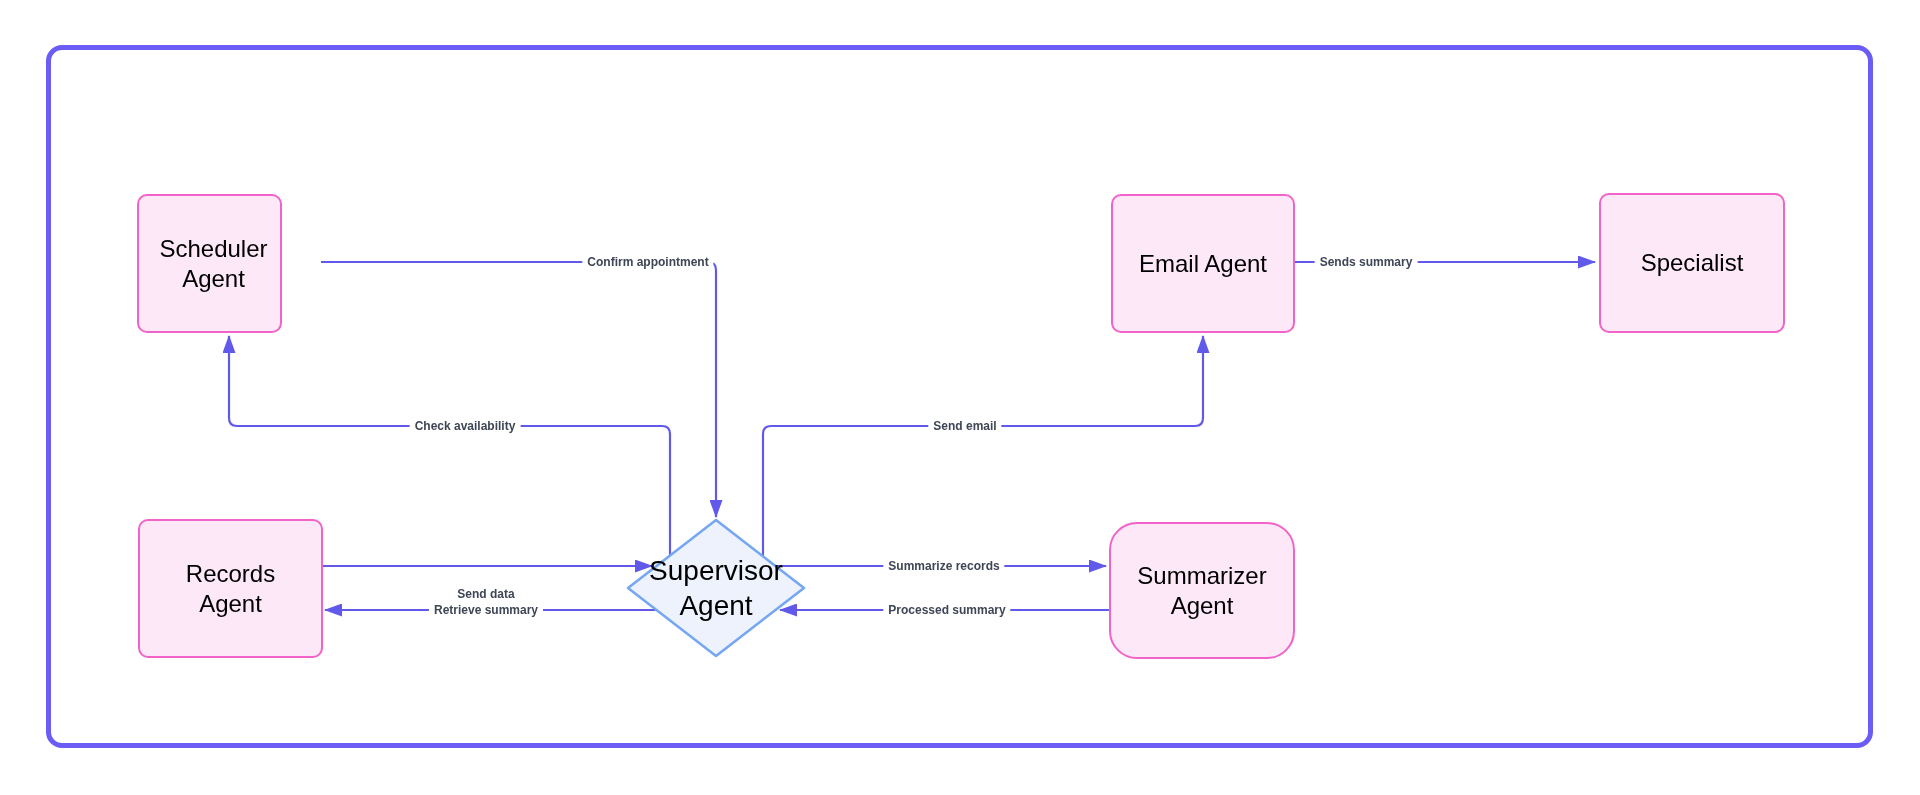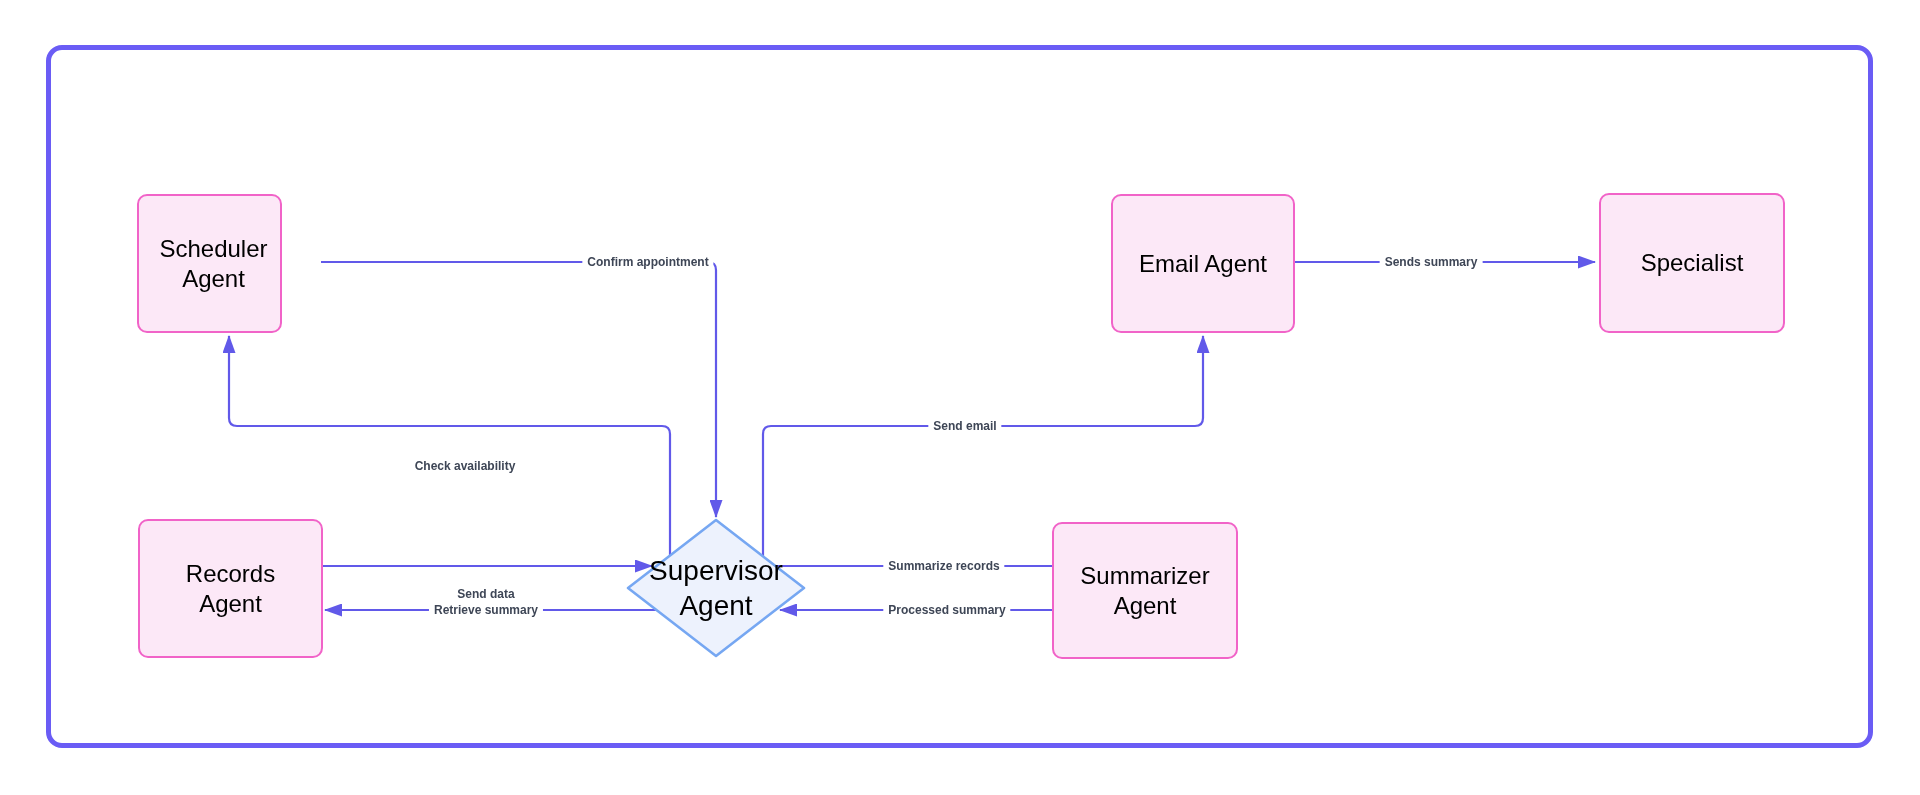--- a/index.html
+++ b/index.html
@@ -100,35 +100,35 @@
   <div class="node" style="left:137px; top:194px; width:145px; height:139px;padding-left:8px;">Scheduler
 Agent</div>
 
   <div class="node" style="left:138px; top:519px; width:185px; height:139px;text-align:center;">Records
 Agent</div>
 
   <div class="node" style="left:1111px; top:194px; width:184px; height:139px;">Email Agent</div>
 
   <div class="node" style="left:1599px; top:193px; width:186px; height:140px;">Specialist</div>
 
-  <div class="node" style="left:1052px; top:522px; width:186px; height:137px;">Summarizer
+  <div class="node" style="left:1109px; top:522px; width:186px; height:137px;border-radius:28px;">Summarizer
 Agent</div>
 
   <div class="diamond-label" style="left:716px; top:588px;">Supervisor
 Agent</div>
 
   <div class="edge-label" style="left:648px; top:262px;">Confirm appointment</div>
 
-  <div class="edge-label" style="left:465px; top:426px;margin-top:40px;">Check availability</div>
+  <div class="edge-label" style="left:465px; top:426px;">Check availability</div>
 
   <div class="edge-label" style="left:965px; top:426px;">Send email</div>
 
   <div class="edge-label" style="left:486px; top:594px;">Send data</div>
 
   <div class="edge-label" style="left:486px; top:610px;">Retrieve summary</div>
 
   <div class="edge-label" style="left:944px; top:566px;">Summarize records</div>
 
   <div class="edge-label" style="left:947px; top:610px;">Processed summary</div>
 
-  <div class="edge-label" style="left:1431px; top:262px;">Sends summary</div>
+  <div class="edge-label" style="left:1366px; top:262px;">Sends summary</div>
 
 </div>
 
 </body></html>

